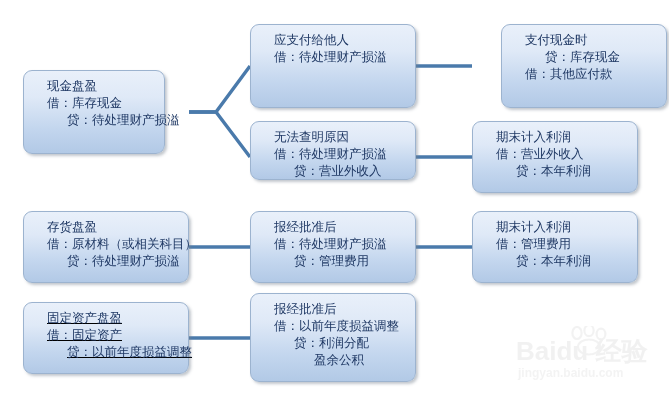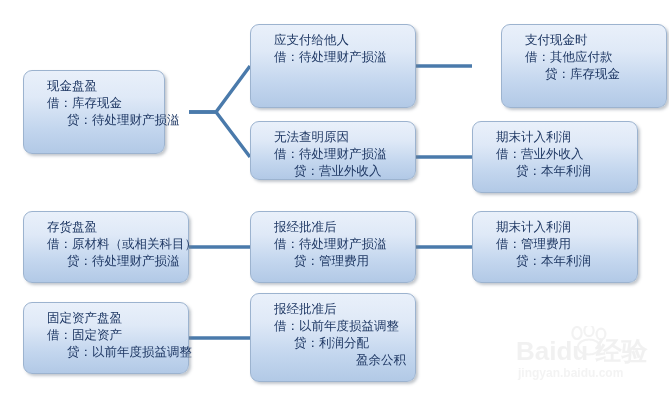--- a/index.html
+++ b/index.html
@@ -33,21 +33,21 @@
     padding: 7px 9px 6px 23px;
   }
   .line {
     color: #1f3864;
     font-size: 12.5px;
     line-height: 17px;
     white-space: nowrap;
     letter-spacing: 0px;
   }
   .line.indent-1 { padding-left: 20px; }
-  .line.indent-2 { padding-left: 40px; text-align: right; }
+  .line.indent-2 { padding-left: 40px; }
   #watermark {
     position: absolute;
     left: 516px;
     top: 326px;
     width: 150px;
     height: 58px;
     opacity: 0.5;
   }
   .wm-main {
     position: absolute;
@@ -98,22 +98,22 @@
         <div class="line">现金盘盈</div>
         <div class="line">借：库存现金</div>
         <div class="line indent-1">贷：待处理财产损溢</div>
       </div>
       <div class="node" style="left: 250px; top: 24px; width: 166px; height: 84px;">
         <div class="line">应支付给他人</div>
         <div class="line">借：待处理财产损溢</div>
       </div>
       <div class="node" style="left: 472px; top: 24px; width: 166px; height: 84px; margin-left: 29px;">
         <div class="line">支付现金时</div>
+        <div class="line indent-1">贷：库存现金</div>
         <div class="line">借：其他应付款</div>
-        <div class="line indent-1">贷：库存现金</div>
       </div>
       <div class="node" style="left: 250px; top: 121px; width: 166px; height: 59px;">
         <div class="line">无法查明原因</div>
         <div class="line">借：待处理财产损溢</div>
         <div class="line indent-1">贷：营业外收入</div>
       </div>
       <div class="node" style="left: 472px; top: 121px; width: 166px; height: 72px;">
         <div class="line">期末计入利润</div>
         <div class="line">借：营业外收入</div>
         <div class="line indent-1">贷：本年利润</div>
@@ -126,21 +126,21 @@
       <div class="node" style="left: 250px; top: 211px; width: 166px; height: 72px;">
         <div class="line">报经批准后</div>
         <div class="line">借：待处理财产损溢</div>
         <div class="line indent-1">贷：管理费用</div>
       </div>
       <div class="node" style="left: 472px; top: 211px; width: 166px; height: 72px;">
         <div class="line">期末计入利润</div>
         <div class="line">借：管理费用</div>
         <div class="line indent-1">贷：本年利润</div>
       </div>
-      <div class="node" style="left: 23px; top: 302px; width: 166px; height: 72px;">
+      <div class="node" style="left: 23px; top: 302px; width: 166px; height: 72px; text-decoration: underline;">
         <div class="line">固定资产盘盈</div>
         <div class="line">借：固定资产</div>
         <div class="line indent-1">贷：以前年度损益调整</div>
       </div>
       <div class="node" style="left: 250px; top: 293px; width: 166px; height: 89px;">
         <div class="line">报经批准后</div>
         <div class="line">借：以前年度损益调整</div>
         <div class="line indent-1">贷：利润分配</div>
         <div class="line indent-2">盈余公积</div>
       </div>

